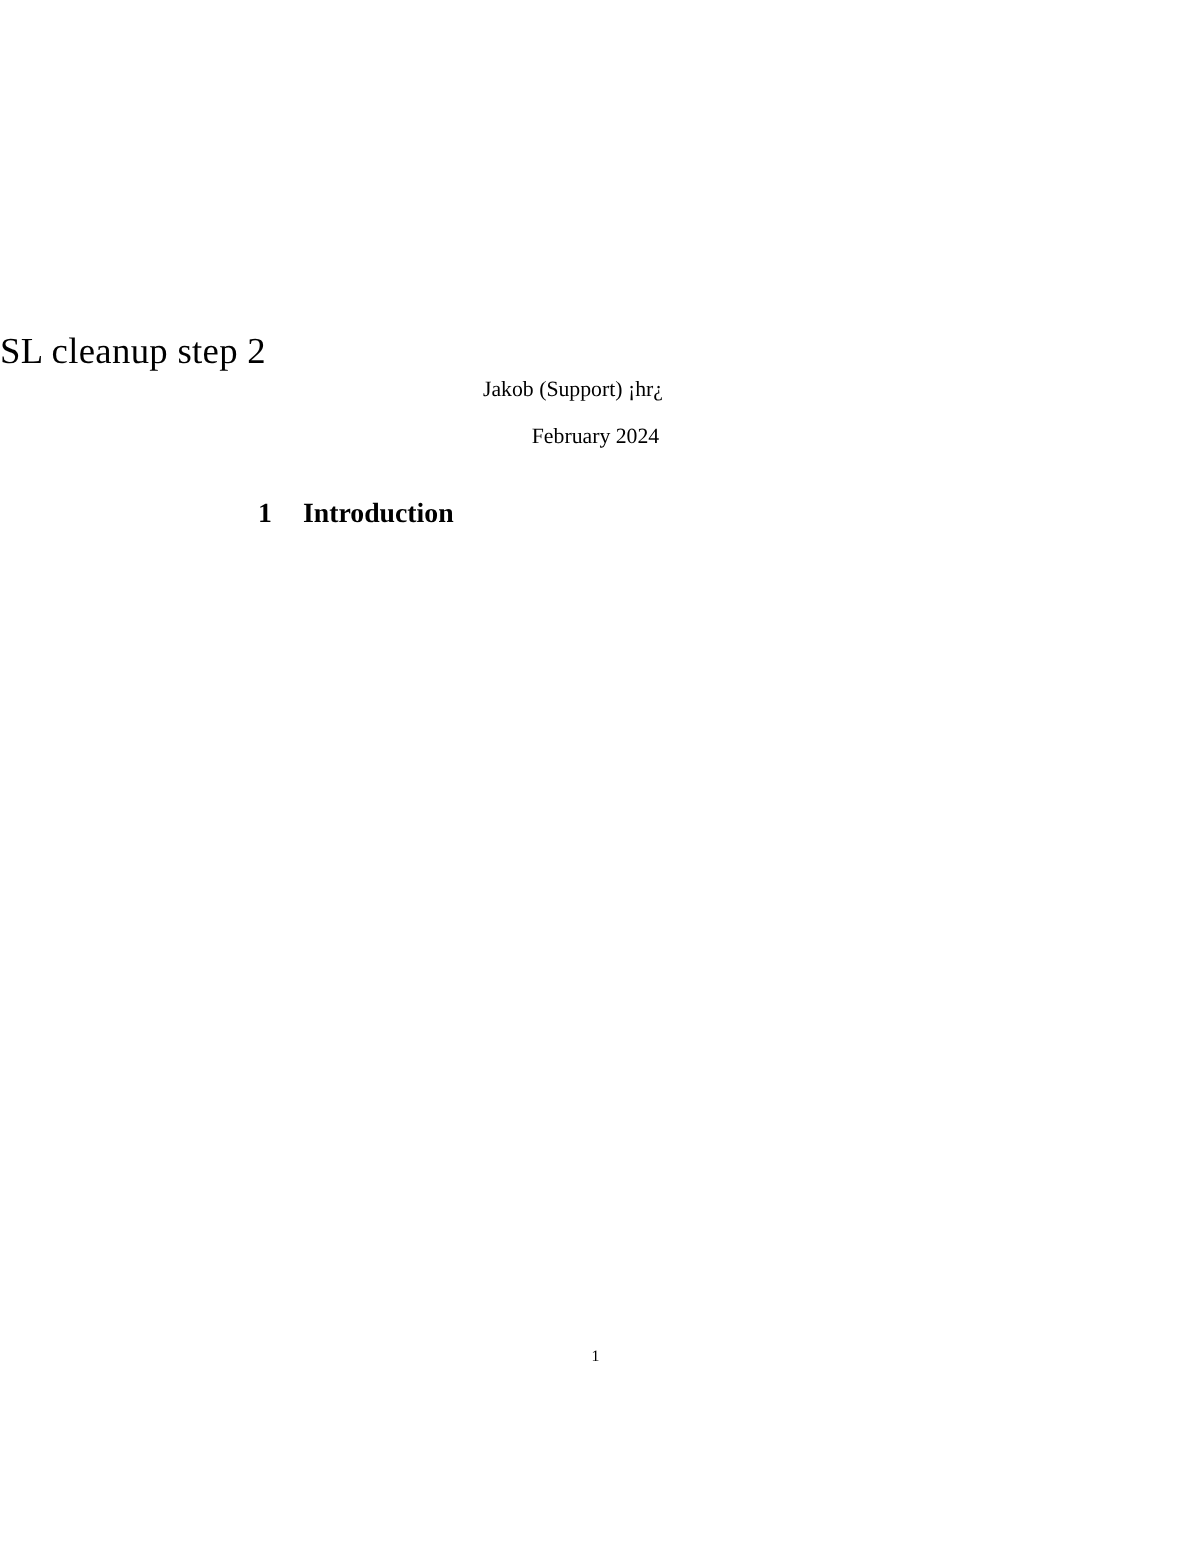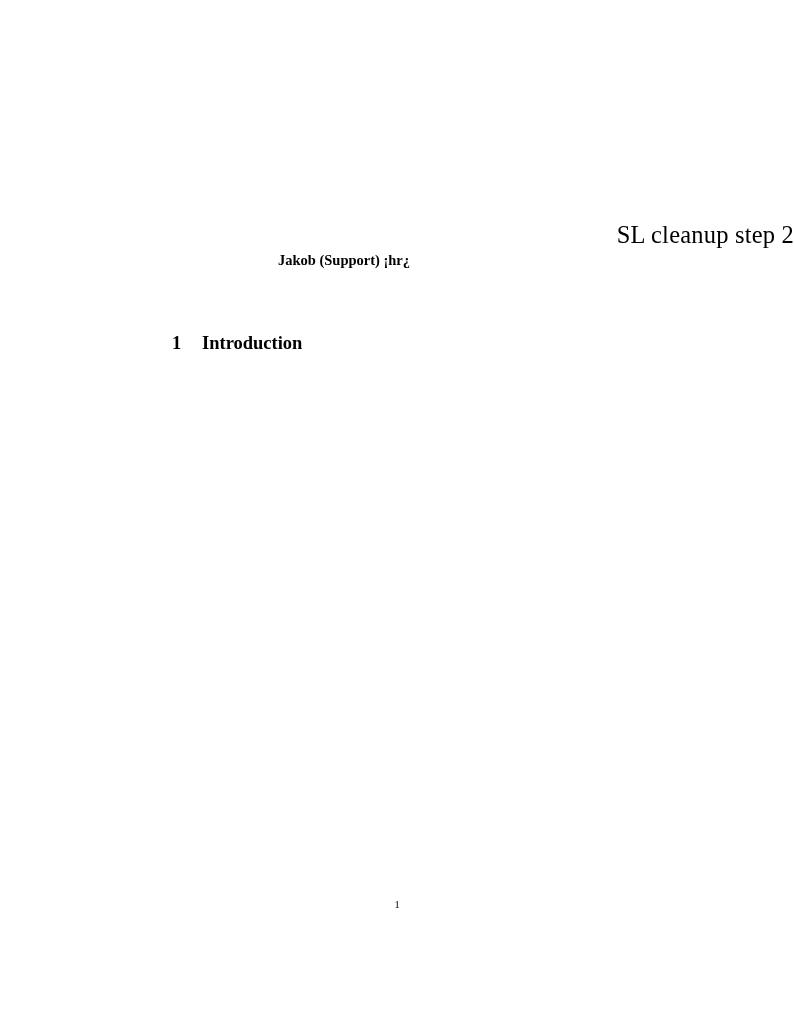--- a/index.html
+++ b/index.html
@@ -21,33 +21,34 @@
     left: 0;
     width: 794px;
     height: 1028px;
     background: #ffffff;
   }
   .doc-title {
     position: absolute;
     top: 205px;
     left: 0;
     width: 794px;
-    text-align: right;
+    text-align: left;
     font-size: 24.5px;
     font-weight: normal;
     letter-spacing: 0.2px;
   }
   .doc-author {
     position: absolute;
     top: 252px;
     left: 0;
     width: 688px;
     text-align: center;
     font-size: 14.5px;
-    font-weight: bold;
+    font-weight: normal;
+    padding-left: 38px;
   }
   .doc-date {
     position: absolute;
     top: 283px;
     left: 0;
     width: 794px;
     text-align: center;
     font-size: 14.5px;
     font-weight: normal;
   }
@@ -78,20 +79,21 @@
 </style>
 </head>
 <body>
 
 <div class="page">
 
   <h1 class="doc-title">SL cleanup step 2</h1>
 
   <div class="doc-author">Jakob (Support) ¡hr¿</div>
 
+  <div class="doc-date">February 2024</div>
 
   <div class="section-heading">
     <span class="section-number">1</span><span class="section-title">Introduction</span>
   </div>
 
   <div class="page-number">1</div>
 
 </div>
 
 </body></html>

